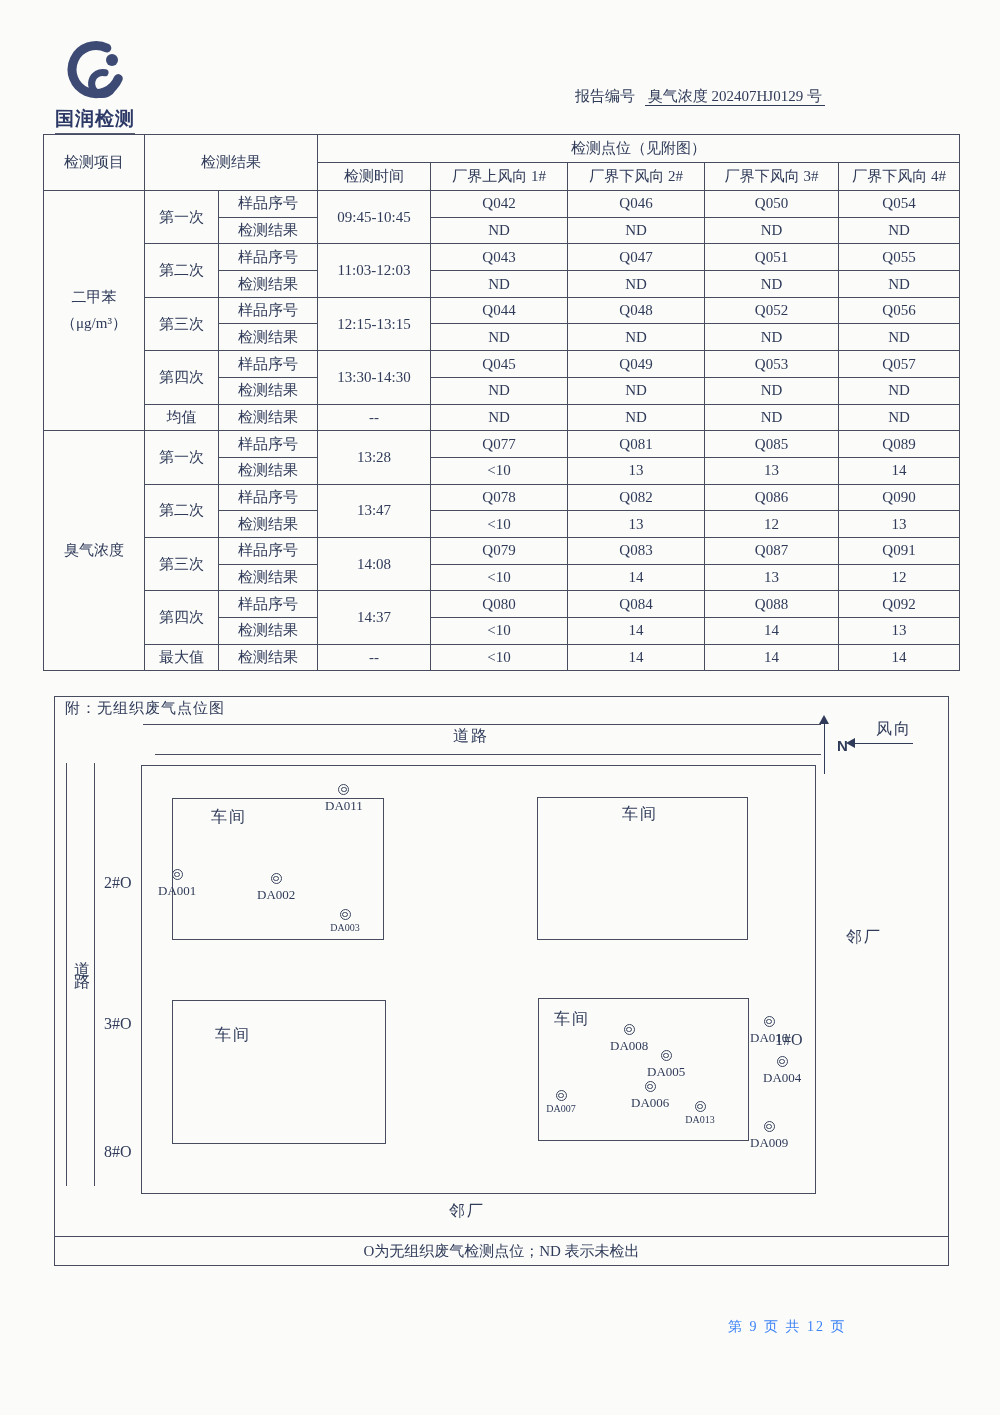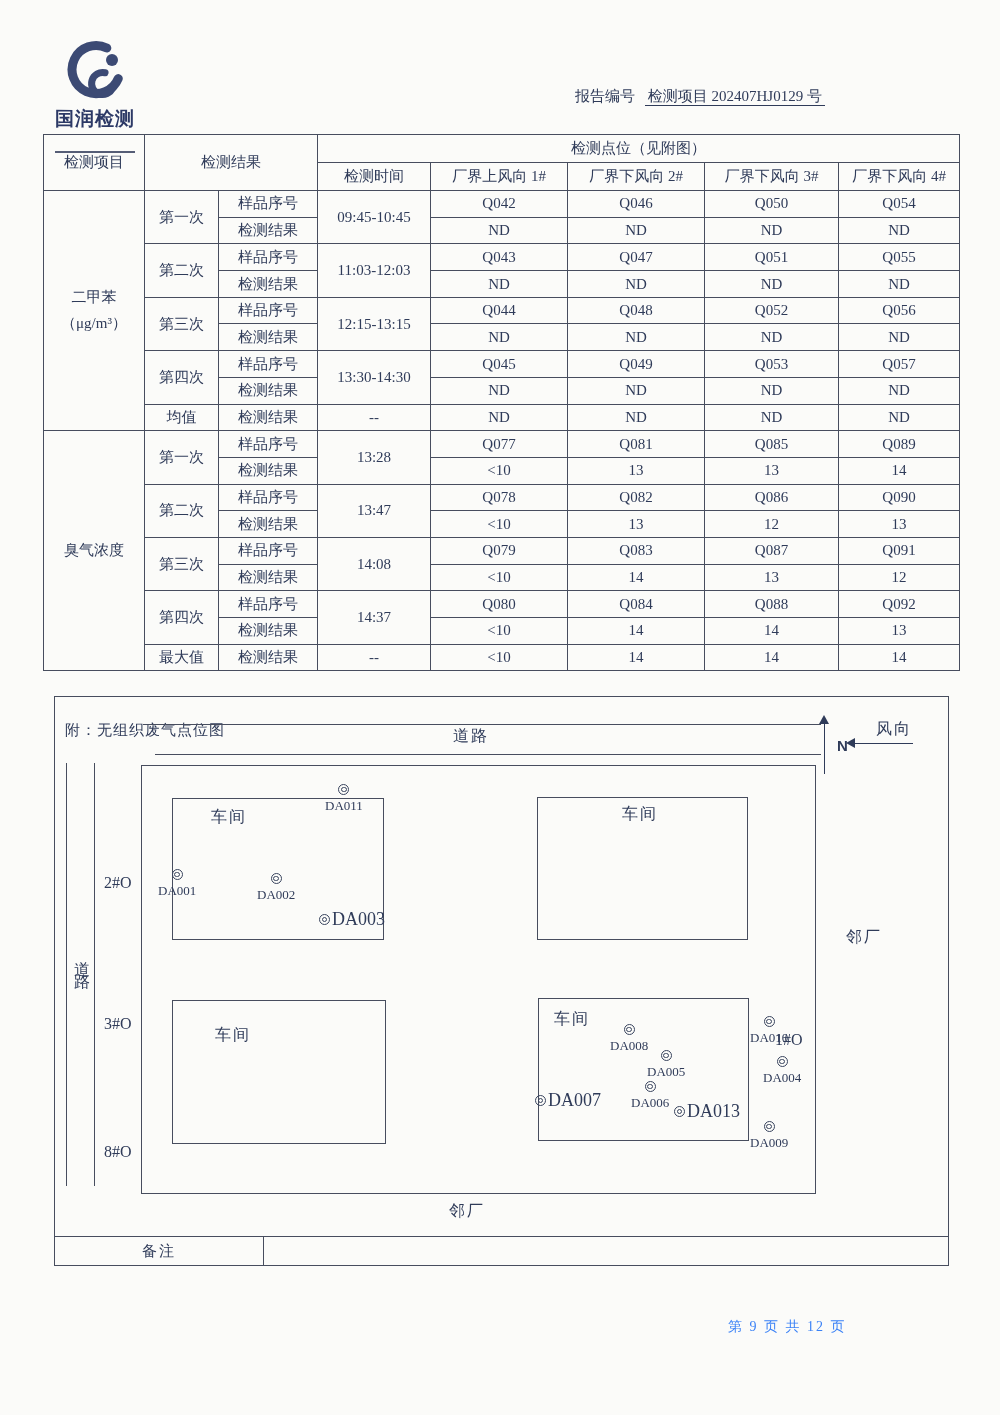--- a/index.html
+++ b/index.html
@@ -4,54 +4,54 @@
 <style>
   :root{ --ink:#2f3b59; --bd:#474d5e; --bg:#fbfbf9; }
   *{margin:0;padding:0;box-sizing:border-box;}
   body{font-family:"Liberation Serif","DejaVu Serif",serif;color:var(--ink);background:#e8e8e8;}
   .page{position:relative;width:1000px;height:1415px;background:var(--bg);margin:0 auto;overflow:hidden;}
 
   
   .logo{position:absolute;left:55px;top:40px;width:110px;text-align:left;}
   .logo-mark{display:block;margin-left:12px;}
   .logo-text{display:inline-block;font-size:19px;font-weight:bold;color:#2c3966;letter-spacing:1px;
-             border-bottom:2px solid #555d76;padding-bottom:19px;}
+             border-bottom:2px solid #555d76;padding-bottom:1px;}
   .report-no{position:absolute;left:575px;top:87px;font-size:15px;white-space:nowrap;}
   .report-no .val{border-bottom:1.4px solid var(--ink);padding:0 3px 1px 3px;margin-left:6px;}
 
   
   table.results{position:absolute;left:43px;top:134px;width:916px;border-collapse:collapse;table-layout:fixed;}
   table.results td{border:1.5px solid var(--bd);text-align:center;vertical-align:middle;
                    font-size:15px;padding:0;line-height:1.25;overflow:hidden;}
   tr.hr{height:28px;} tr.r{height:26.7px;}
   .item-cell div{line-height:1.7;}
 
   
   .figure{position:absolute;left:54px;top:696px;width:895px;height:570px;border:1.6px solid var(--bd);font-size:15px;}
   .hline{position:absolute;border-top:1.6px solid var(--bd);height:0;}
   .vline{position:absolute;border-left:1.6px solid var(--bd);width:0;}
   .box{position:absolute;border:1.6px solid var(--bd);}
-  .fig-title{position:absolute;left:10px;top:24px;font-size:15px;letter-spacing:1px;}
+  .fig-title{position:absolute;left:10px;top:2px;font-size:15px;letter-spacing:1px;}
   .road-label{position:absolute;left:386px;top:29px;width:60px;text-align:center;font-size:16px;letter-spacing:2px;}
   .vroad-label{position:absolute;left:16px;top:252px;writing-mode:vertical-rl;font-size:16px;letter-spacing:12px;}
   .mon{position:absolute;font-size:16px;white-space:nowrap;}
   .wslbl{position:absolute;font-size:16px;letter-spacing:2px;white-space:nowrap;}
   .nb{position:absolute;font-size:16px;letter-spacing:2px;white-space:nowrap;}
 
   
   .n-arrow{position:absolute;left:769px;top:22px;height:55px;border-left:1.8px solid var(--ink);}
   .n-arrow::before{content:"";position:absolute;left:-6px;top:-9px;border:5px solid transparent;border-bottom:9px solid var(--ink);}
   .n-label{position:absolute;left:782px;top:40px;font-family:"Liberation Sans","DejaVu Sans",sans-serif;font-weight:bold;font-size:15px;}
   .wind-label{position:absolute;left:821px;top:22px;font-size:16px;letter-spacing:2px;}
   .wind-arrow{position:absolute;left:800px;top:46px;width:58px;border-top:1.8px solid var(--ink);}
   .wind-arrow::before{content:"";position:absolute;left:-9px;top:-5.8px;border:5px solid transparent;border-right:9px solid var(--ink);border-left:none;}
 
   
   .ptr{position:absolute;display:flex;align-items:center;gap:3px;font-size:13px;white-space:nowrap;flex-direction:column;}
-  .ptc{position:absolute;display:flex;flex-direction:row;align-items:center;gap:2px;font-size:18px;white-space:nowrap;}
+  .ptc{position:absolute;display:flex;flex-direction:column;align-items:center;gap:2px;font-size:10px;white-space:nowrap;}
   .pt{display:inline-block;width:11px;height:11px;border:1.6px solid #39445e;border-radius:50%;position:relative;flex:0 0 auto;}
   .pt::after{content:"";position:absolute;left:1.6px;top:1.6px;right:1.6px;bottom:1.6px;border:1.2px solid #39445e;border-radius:50%;}
 
   
   .remark-row{position:absolute;left:0;right:0;bottom:0;height:29px;border-top:1.6px solid var(--bd);display:flex;align-items:stretch;}
   .remark-label{width:209px;border-right:1.5px solid var(--bd);display:flex;align-items:center;justify-content:center;font-size:15px;letter-spacing:2px;}
   .remark-text{flex:1;display:flex;align-items:center;justify-content:center;font-size:15px;}
 
   .footer{position:absolute;left:728px;top:1318px;font-size:14px;letter-spacing:2px;color:#3b82f6;}
 </style>
@@ -66,21 +66,21 @@
         <path d="M44 10 A24 24 0 1 0 50 42" stroke-width="9" stroke-linecap="round"></path>
         <path d="M38 34 A11 11 0 1 0 43 50" stroke-width="7" stroke-linecap="round"></path>
       </g>
       <circle cx="45" cy="20" r="6" fill="#3c4a74"></circle>
     </svg>
     <span class="logo-text">国润检测</span>
   </div>
 
   <div class="report-no">
     <span>报告编号</span>
-    <span class="val">检测项目 202407HJ0129 号</span>
+    <span class="val">臭气浓度 202407HJ0129 号</span>
   </div>
 
   <table class="results">
     <colgroup>
       <col style="width:101px">
         <col style="width:74px">
         <col style="width:99px">
         <col style="width:113px">
       <col style="width:137px">
         <col style="width:137px">
@@ -336,19 +336,19 @@
       </div>
     <div class="ptr" style="left:695px;top:424px;">
       <span class="pt"></span>
       <span>DA009</span>
       </div>
 
     <div class="nb" style="left:791px;top:230px;">邻厂</div>
     <div class="nb" style="left:380px;top:504px;width:64px;text-align:center;">邻厂</div>
 
     <div class="remark-row">
-      <div class="remark-label">备注</div>
+      <div class="remark-text">O为无组织废气检测点位；ND 表示未检出</div>
     </div>
   </div>
 
   <div class="footer">第 9 页 共 12 页</div>
 
 </div>
 
 </body></html>

